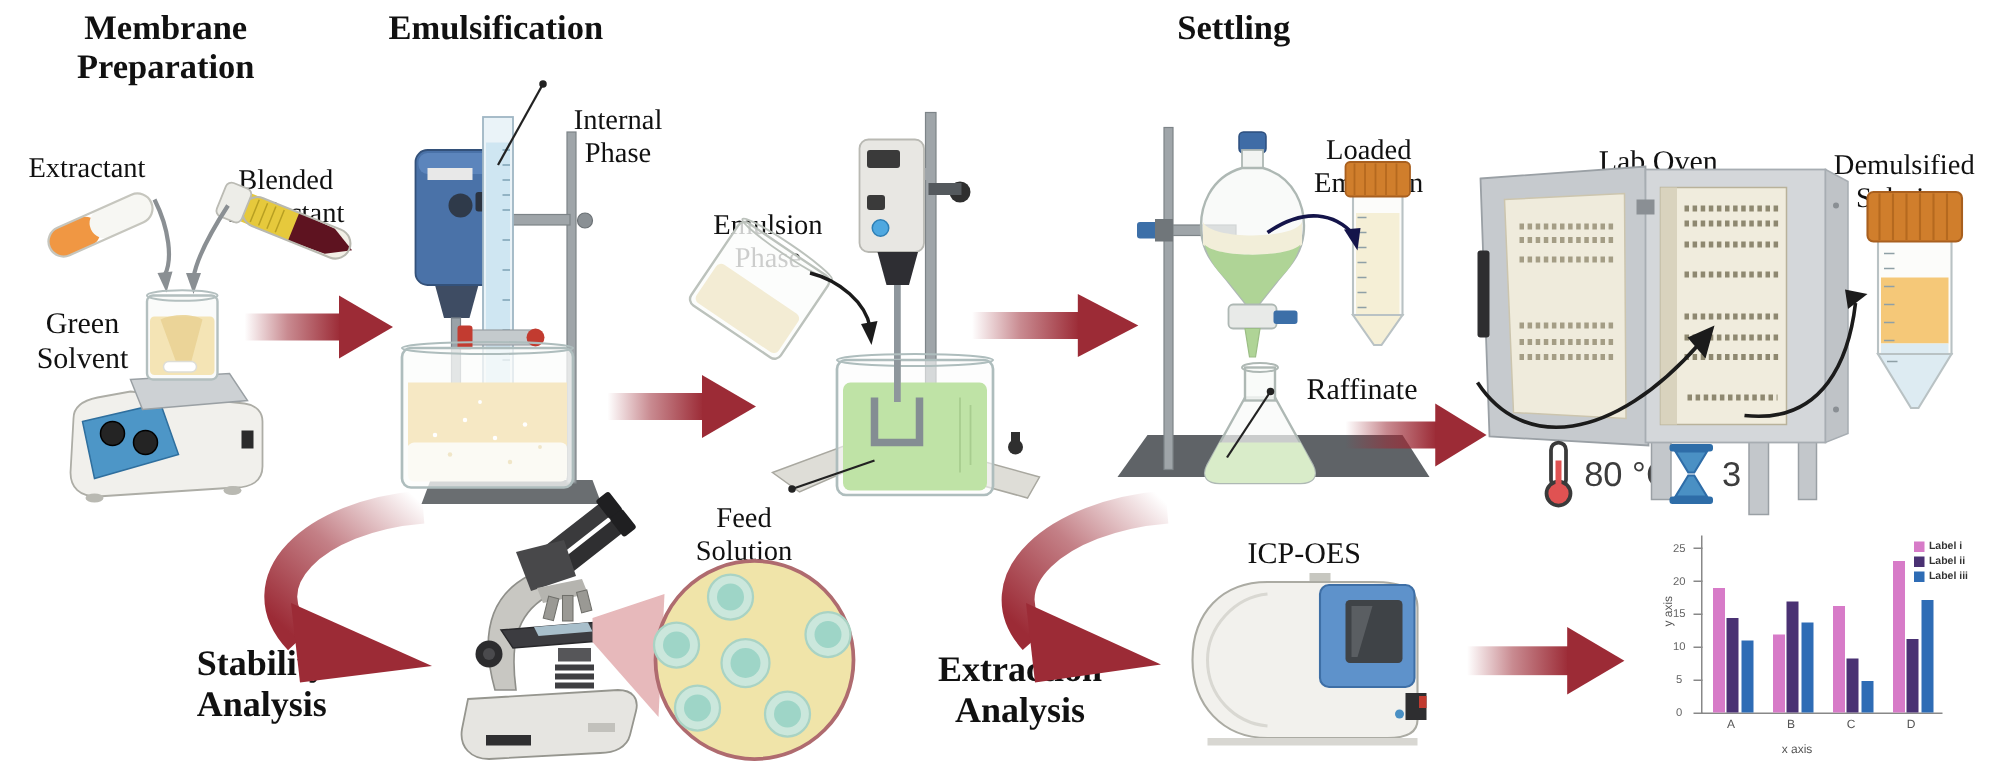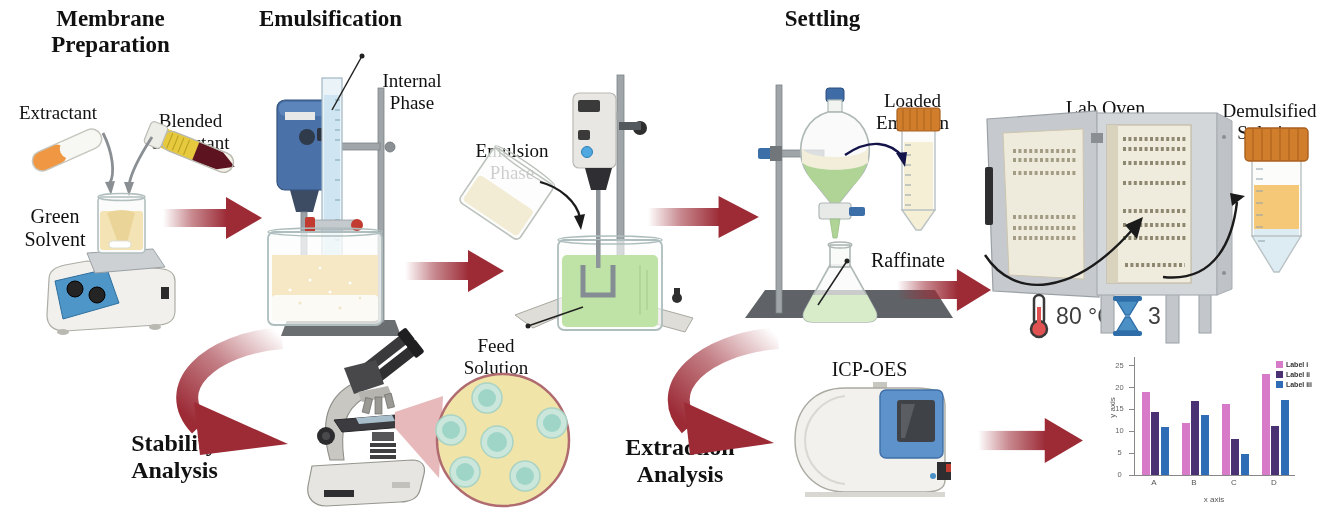--- a/index.html
+++ b/index.html
@@ -15,21 +15,21 @@
   
   #chart{position:absolute;left:1108px;top:345px;width:220px;height:168px;
          font-family:"Liberation Sans","DejaVu Sans",sans-serif;color:#555;}
   #plot{position:absolute;left:26px;top:12px;width:160px;height:118px;
         border-left:1.5px solid #888;border-bottom:1.5px solid #888;}
   .ymark{position:absolute;left:-6px;width:6px;height:1px;background:#888;}
   .ylab2{position:absolute;left:-23px;width:15px;text-align:center;font-size:7.5px;color:#666;line-height:1;}
   .bar{position:absolute;bottom:0;}
   #xrow{position:absolute;left:26px;top:134px;width:160px;height:10px;}
   .xlab{position:absolute;top:0;text-align:center;font-size:8px;color:#555;line-height:1;}
-  #xaxt{position:absolute;left:26px;top:150px;width:160px;text-align:center;font-size:8px;color:#555;}
+  #xaxt{position:absolute;left:10px;top:150px;width:160px;text-align:center;font-size:8px;color:#555;}
   #yaxt{position:absolute;left:-16px;top:58px;width:40px;text-align:center;font-size:8px;color:#555;
         transform:rotate(-90deg);}
   #legend{position:absolute;right:16px;top:16px;}
   .lrow{display:flex;align-items:center;gap:3px;margin-bottom:3px;}
   .lsw{width:7px;height:7px;display:inline-block;flex:0 0 auto;}
   .ltext{font-size:7px;font-weight:bold;color:#333;line-height:1;}
 </style>
 </head>
 <body>
 

